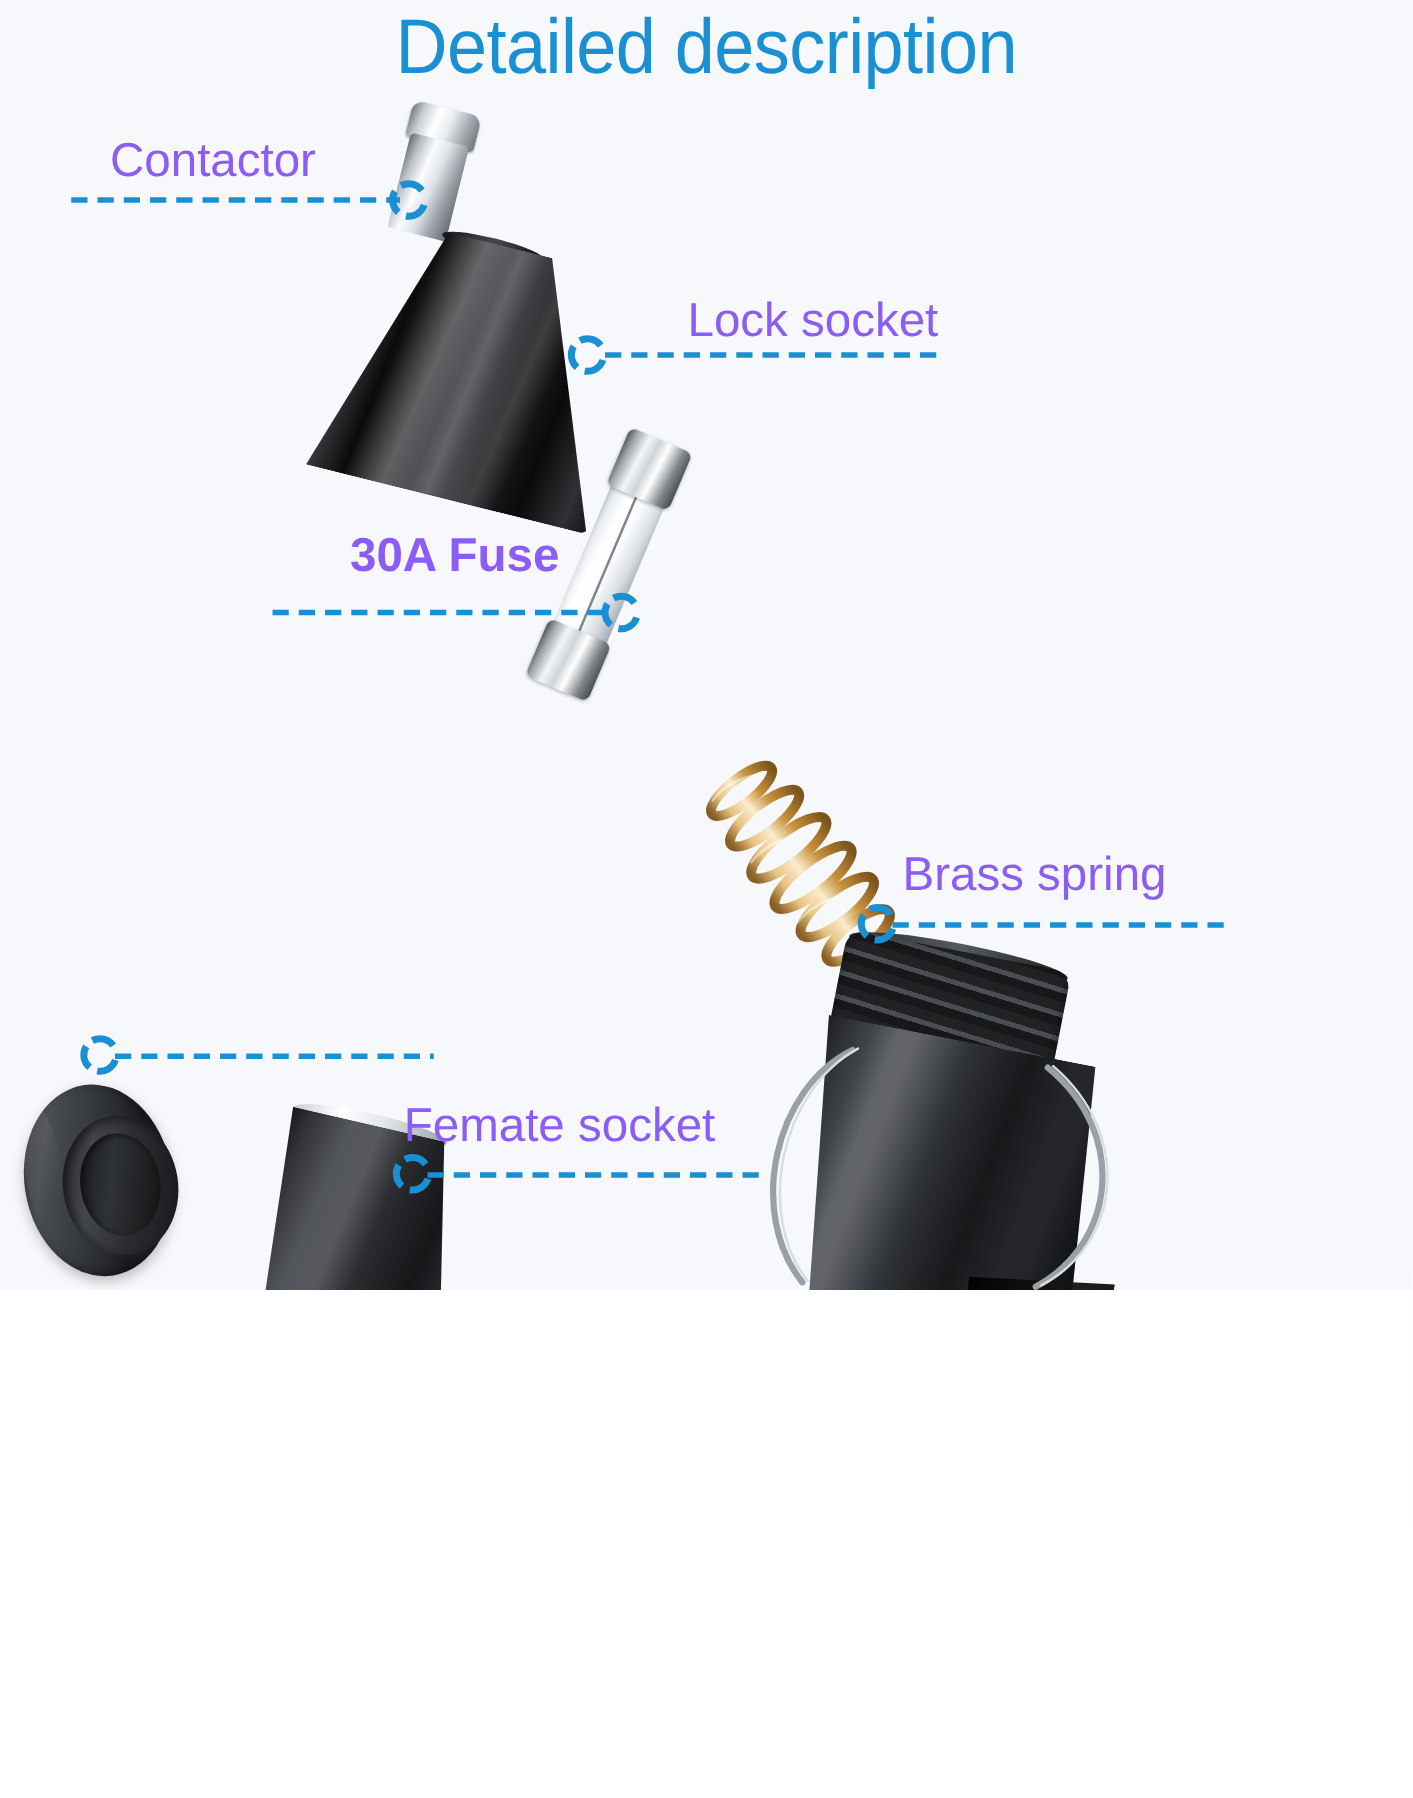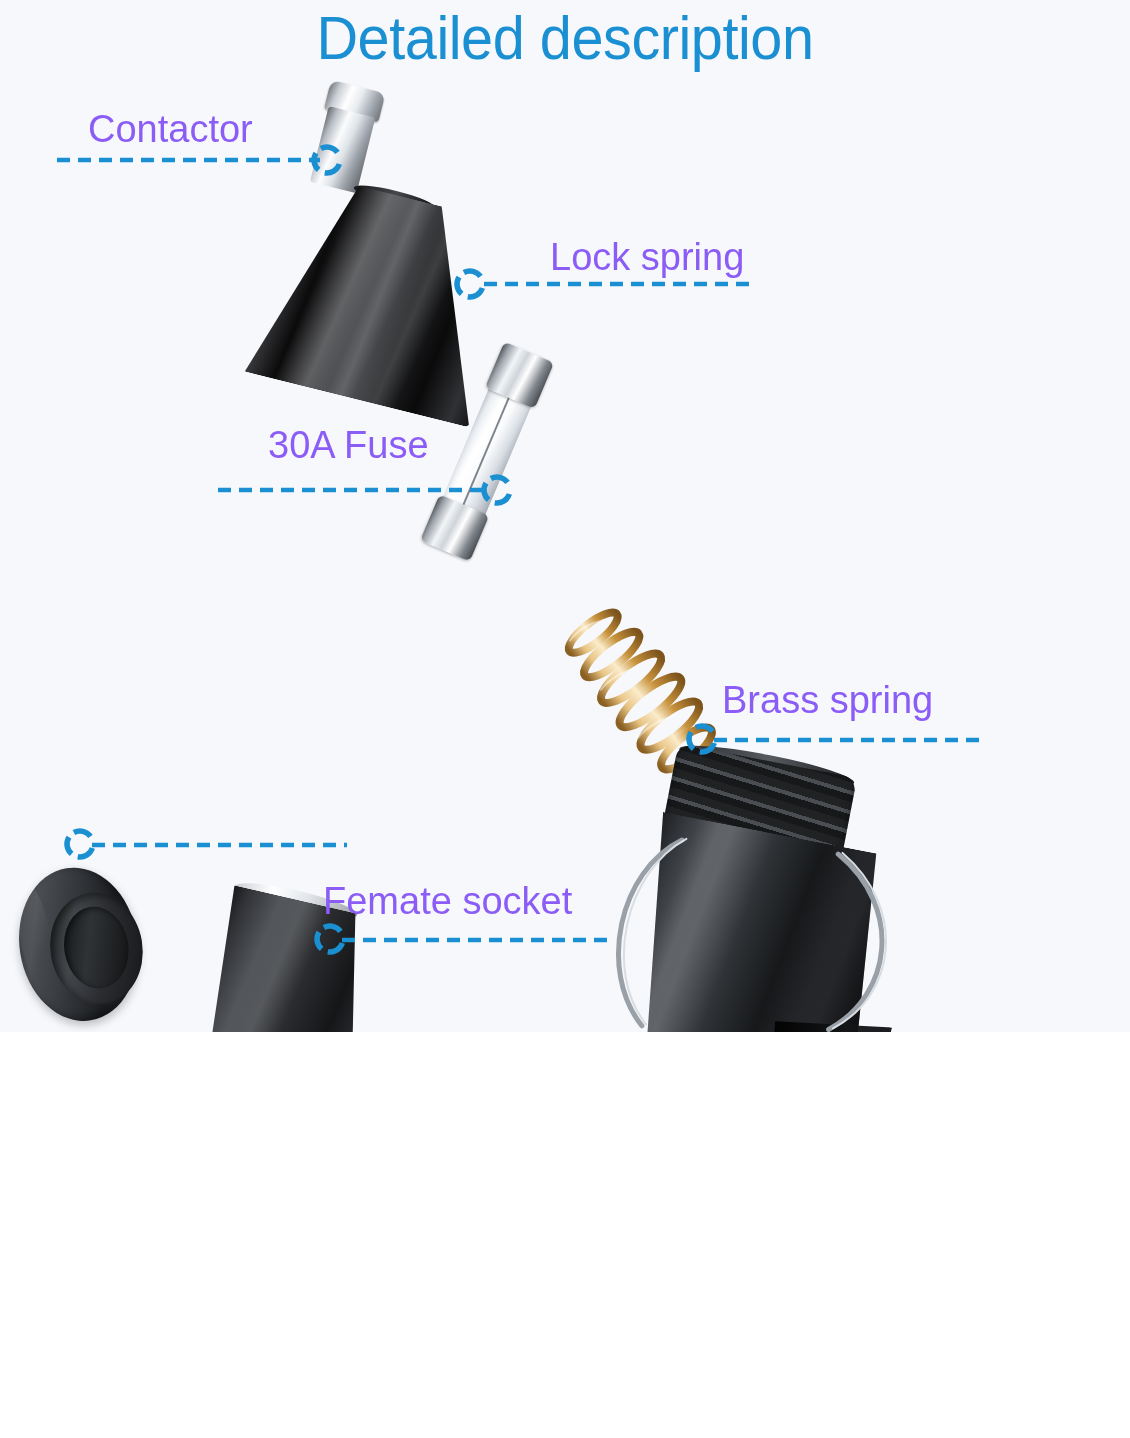--- a/index.html
+++ b/index.html
@@ -450,18 +450,18 @@
         </g>
         <g>
           <path d="M 342.36373471183697 943.0172209268743 A 13 13 0 0 1 327.7425736903299 951.8025007891587" fill="none" stroke="#1a8fd2" stroke-width="5.5" stroke-linecap="butt"></path>
           <path d="M 321.643761074075 948.9585777605467 A 13 13 0 0 1 318.9753747499665 932.1110495649683" fill="none" stroke="#1a8fd2" stroke-width="5.5" stroke-linecap="butt"></path>
           <path d="M 323.8968696837834 927.5216812928339 A 13 13 0 0 1 340.5172209268743 931.3587917201978" fill="none" stroke="#1a8fd2" stroke-width="5.5" stroke-linecap="butt"></path>
         </g>
       </g>
   </svg>
 
   <div class="callout-label" style="left:88px;  top:108px;">Contactor</div>
-  <div class="callout-label" style="left:550px; top:236px;">Lock spring</div>
-  <div class="callout-label" style="left:268px; top:424px;">30A Fuse</div>
+  <div class="callout-label" style="left:550px; top:236px;">Lock socket</div>
+  <div class="callout-label" style="left:280px; top:424px;font-weight:bold;">30A Fuse</div>
   <div class="callout-label" style="left:722px; top:679px;">Brass spring</div>
   <div class="callout-label" style="left:323px; top:880px;">Femate socket</div>
 
 </div>
 
 </body></html>

